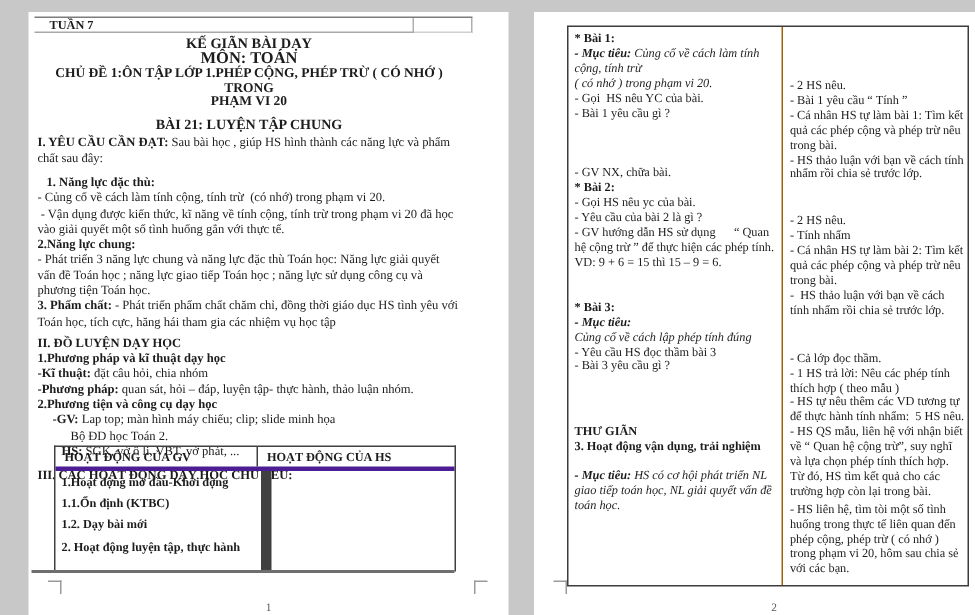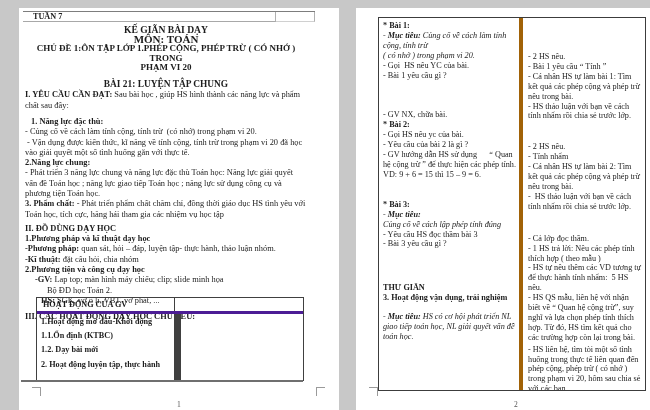--- a/index.html
+++ b/index.html
@@ -41,21 +41,21 @@
   .thickline{position:absolute;left:2px;top:372px;width:282px;height:2px;background:#6f6f6f;}
   .pnum{position:absolute;left:0;width:100%;top:392px;text-align:center;font-size:7.6px;color:#555;}
   
   .cmark{position:absolute;width:8px;height:8px;}
   .cmark.bl{border-top:1px solid #9a9a9a;border-right:1px solid #9a9a9a;}
   .cmark.br{border-top:1px solid #9a9a9a;border-left:1px solid #9a9a9a;}
   .cmark.tr{border-bottom:1px solid #9a9a9a;border-left:1px solid #9a9a9a;}
   
   .p2-table{position:absolute;left:22px;top:9px;width:266px;height:372px;
             border:1px solid #3c3c3c;display:flex;font-size:8.2px;line-height:9.9px;overflow:hidden;}
-  .p2-gv{width:140px;border-right:4px solid #a16207;padding:3px 3px 0 4px;}
+  .p2-gv{width:140px;border-right:1px solid #a16207;padding:3px 3px 0 4px;}
   .p2-hs{width:121px;padding:3px 2px 0 5px;}
   .sp30{height:30px;} .sp20{height:20px;} .sp34{height:34px;}
   .sp31{height:31px;} .sp21{height:21px;} .sp22{height:22px;} .sp2{height:2px;}
   .mt9{margin-top:9px;}
   .relax{font-weight:bold;}
 </style>
 </head>
 <body>
 
 <div id="screen">
@@ -71,34 +71,35 @@
       <div class="h3 c b">CHỦ ĐỀ 1:ÔN TẬP LỚP 1.PHÉP CỘNG, PHÉP TRỪ ( CÓ NHỚ ) TRONG</div>
       <div class="h3 c b">PHẠM VI 20</div>
       <div class="lesson c b">BÀI 21: LUYỆN TẬP CHUNG</div>
       <div class="ln"><b>I. YÊU CẦU CẦN ĐẠT:</b><span> Sau bài học , giúp HS hình thành các năng lực và phẩm chất sau đây:</span></div>
       <div class="b ind6 gap6">1.  Năng lực đặc thù:</div>
       <div class="ln">- Củng cố về cách làm tính cộng, tính trừ  (có nhớ) trong phạm vi 20.</div>
       <div class="ln"> - Vận dụng được kiến thức, kĩ năng về tính cộng, tính trừ trong phạm vi 20 đã học vào giải quyết một số tình huống gắn với thực tế.</div>
       <div class="b">2.Năng lực chung:</div>
       <div class="ln">- Phát triển 3 năng lực chung và năng lực đặc thù Toán học: Năng lực giải quyết vấn đề Toán học ; năng lực giao tiếp Toán học ; năng lực sử dụng công cụ và phương tiện Toán học.</div>
       <div class="ln"><b>3. Phẩm chất:</b><span> - Phát triển phẩm chất chăm chỉ, đồng thời giáo dục HS tình yêu với Toán học, tích cực, hăng hái tham gia các nhiệm vụ học tập</span></div>
-      <div class="b gap4">II. ĐỒ DÙNG DẠY HỌC</div>
+      <div class="b gap4">II. ĐỒ LUYỆN DẠY HỌC</div>
       <div class="b">1.Phương pháp và kĩ thuật dạy học</div>
+      <div class="ln"><b>-Kĩ thuật:</b><span> đặt câu hỏi, chia nhóm</span></div>
       <div class="ln"><b>-Phương pháp:</b><span> quan sát, hỏi – đáp, luyện tập- thực hành, thảo luận nhóm.</span></div>
-      <div class="ln"><b>-Kĩ thuật:</b><span> đặt câu hỏi, chia nhóm</span></div>
       <div class="b">2.Phương tiện và công cụ dạy học</div>
       <div class="ln ind10"><b>-GV:</b><span> Lap top; màn hình máy chiếu; clip; slide minh họa</span></div>
       <div class="ind22">Bộ ĐD học Toán 2.</div>
       <div class="ln ind16"><b>HS:</b><span> SGK, vở ô li, VBT, vở phát, ...</span></div>
       <div class="b gap6">III. CÁC HOẠT ĐỘNG DẠY HỌC CHỦ YẾU:</div>
     </div>
 
     <div class="acts-table">
       <div class="acts-head">
         <div class="acts-h1 b">HOẠT ĐỘNG CỦA GV</div>
+        <div class="acts-h2 b">HOẠT ĐỘNG CỦA HS</div>
       </div>
       <div class="acts-body">
         <div class="acts-b1">
           <div class="row b">1.Hoạt động mở đầu-Khởi động</div>
           <div class="row b">1.1.Ổn định (KTBC)</div>
           <div class="row b">1.2. Dạy bài mới</div>
           <div class="row b">2. Hoạt động luyện tập, thực hành</div>
         </div>
         <div></div>
       </div>

